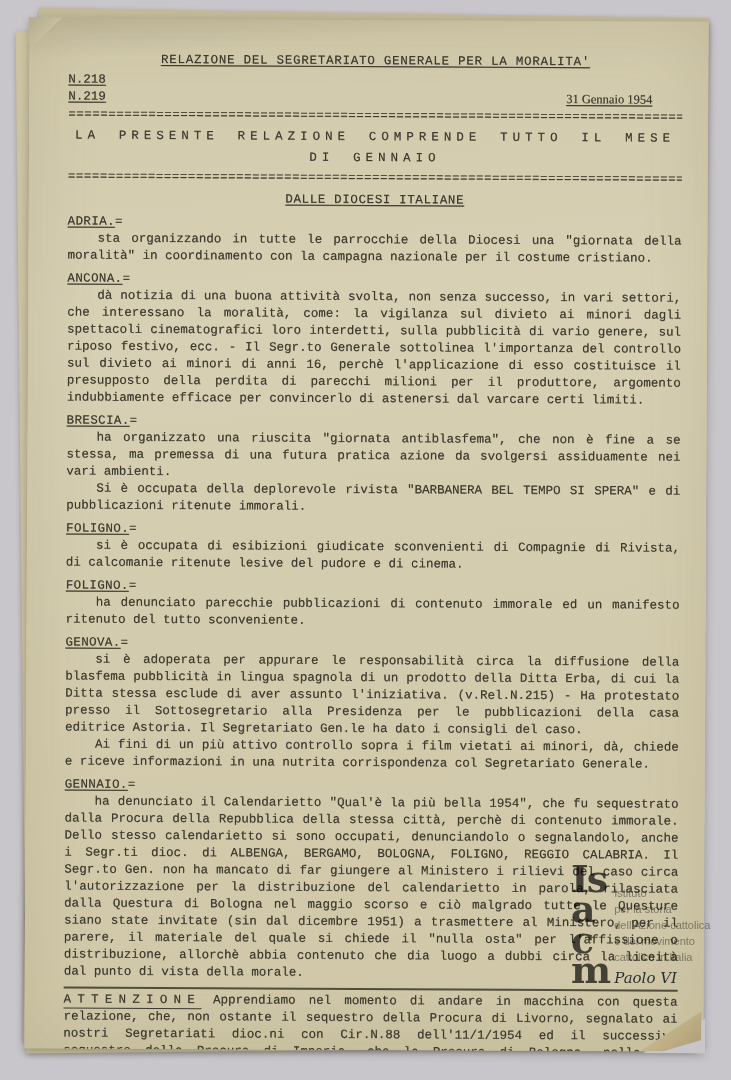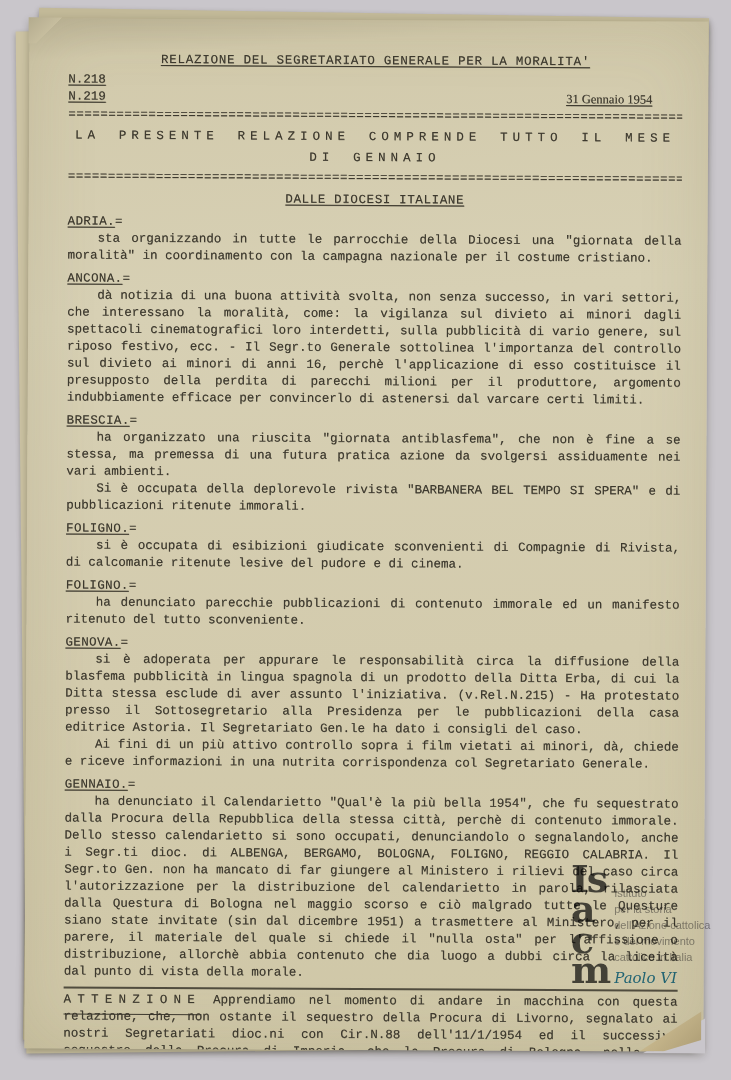--- a/index.html
+++ b/index.html
@@ -49,33 +49,33 @@
   .section-title { text-align:center; text-decoration:underline; text-underline-offset:2px;
                    letter-spacing:.05em; margin:5px 0 1px 0; }
 
   .entry { margin-top:6px; }
   .entry-head .city { text-decoration:underline; text-underline-offset:2px; letter-spacing:.03em;margin-top:17px; }
   .entry p { text-indent:30px; text-align:justify; }
 
   .attention-rule { border-top:2px solid rgba(58,54,44,.85); margin-top:6px; }
   .attention { margin-top:3px; text-align:justify; }
   .attention-label { letter-spacing:.5em; border-bottom:1.5px solid currentColor;
-                     padding-bottom:7px; margin-right:12px; white-space:nowrap; }
+                     padding-bottom:1px; margin-right:12px; white-space:nowrap; }
 
   
   .watermark { position:absolute; left:571px; top:864px; width:168px;
                display:flex; gap:5px; pointer-events:none;
                mix-blend-mode:multiply; opacity:.85; }
   .wm-logo { font-family:"DejaVu Serif","Liberation Serif",serif; font-weight:bold;
              font-size:38px; line-height:.8; letter-spacing:-2px; color:#000000; opacity:.8; }
   .wm-logo span { display:block; }
   .wm-text { font-family:"Liberation Sans","DejaVu Sans",sans-serif;
              font-size:11px; line-height:1.45; color:#8a898d; padding-top:22px; }
   .wm-sig { font-family:"DejaVu Serif","Liberation Serif",serif; font-style:italic;
-            font-size:15px; margin-top:2px; color:#0369a1; }
+            font-size:15px; margin-top:2px; color:#0f172a; }
 </style>
 </head>
 <body>
 
 <div class="stage">
 
   <div class="sheet sheet-under2"></div>
   <div class="sheet sheet-under1"></div>
 
   <div class="paper">

